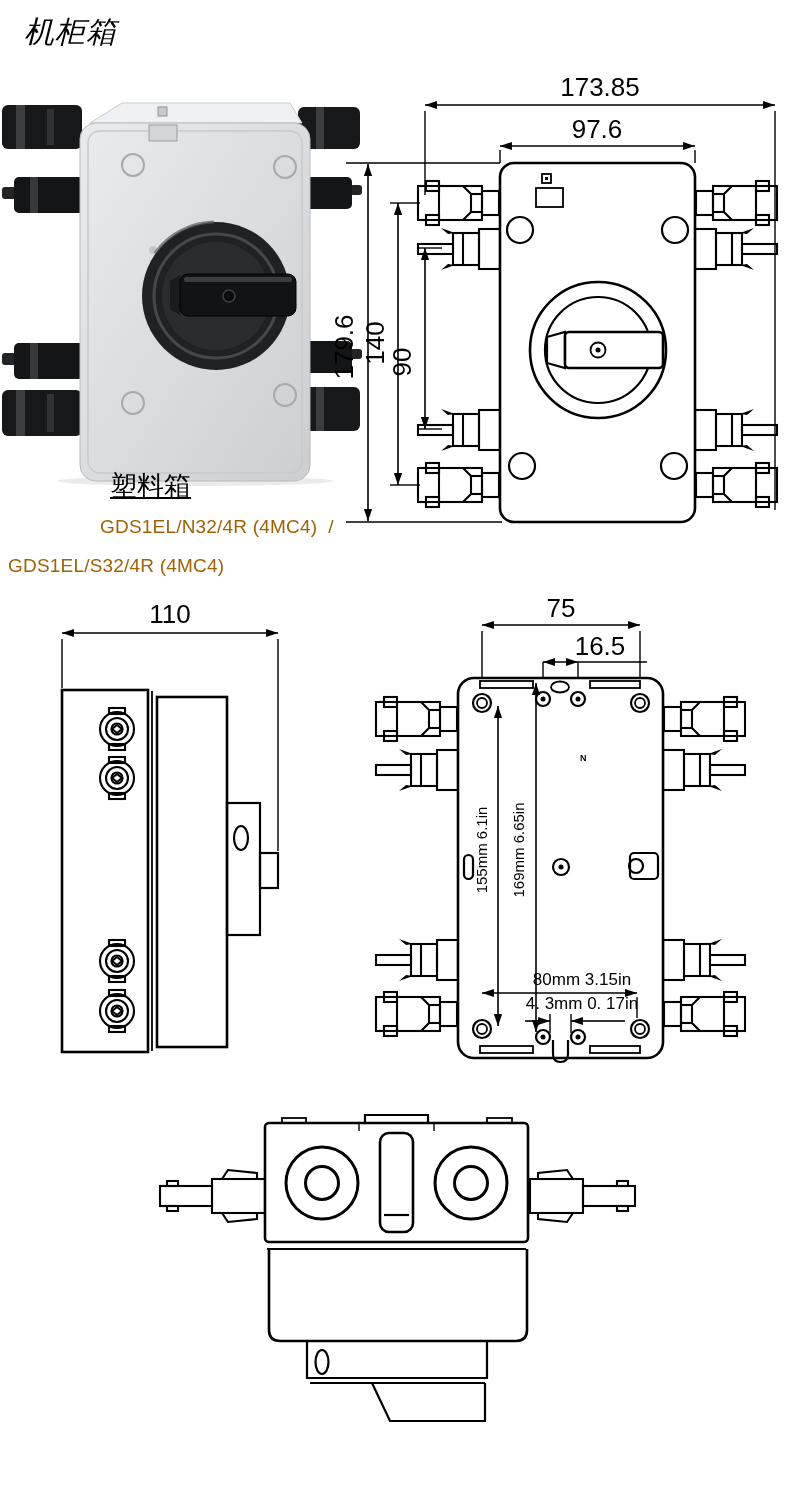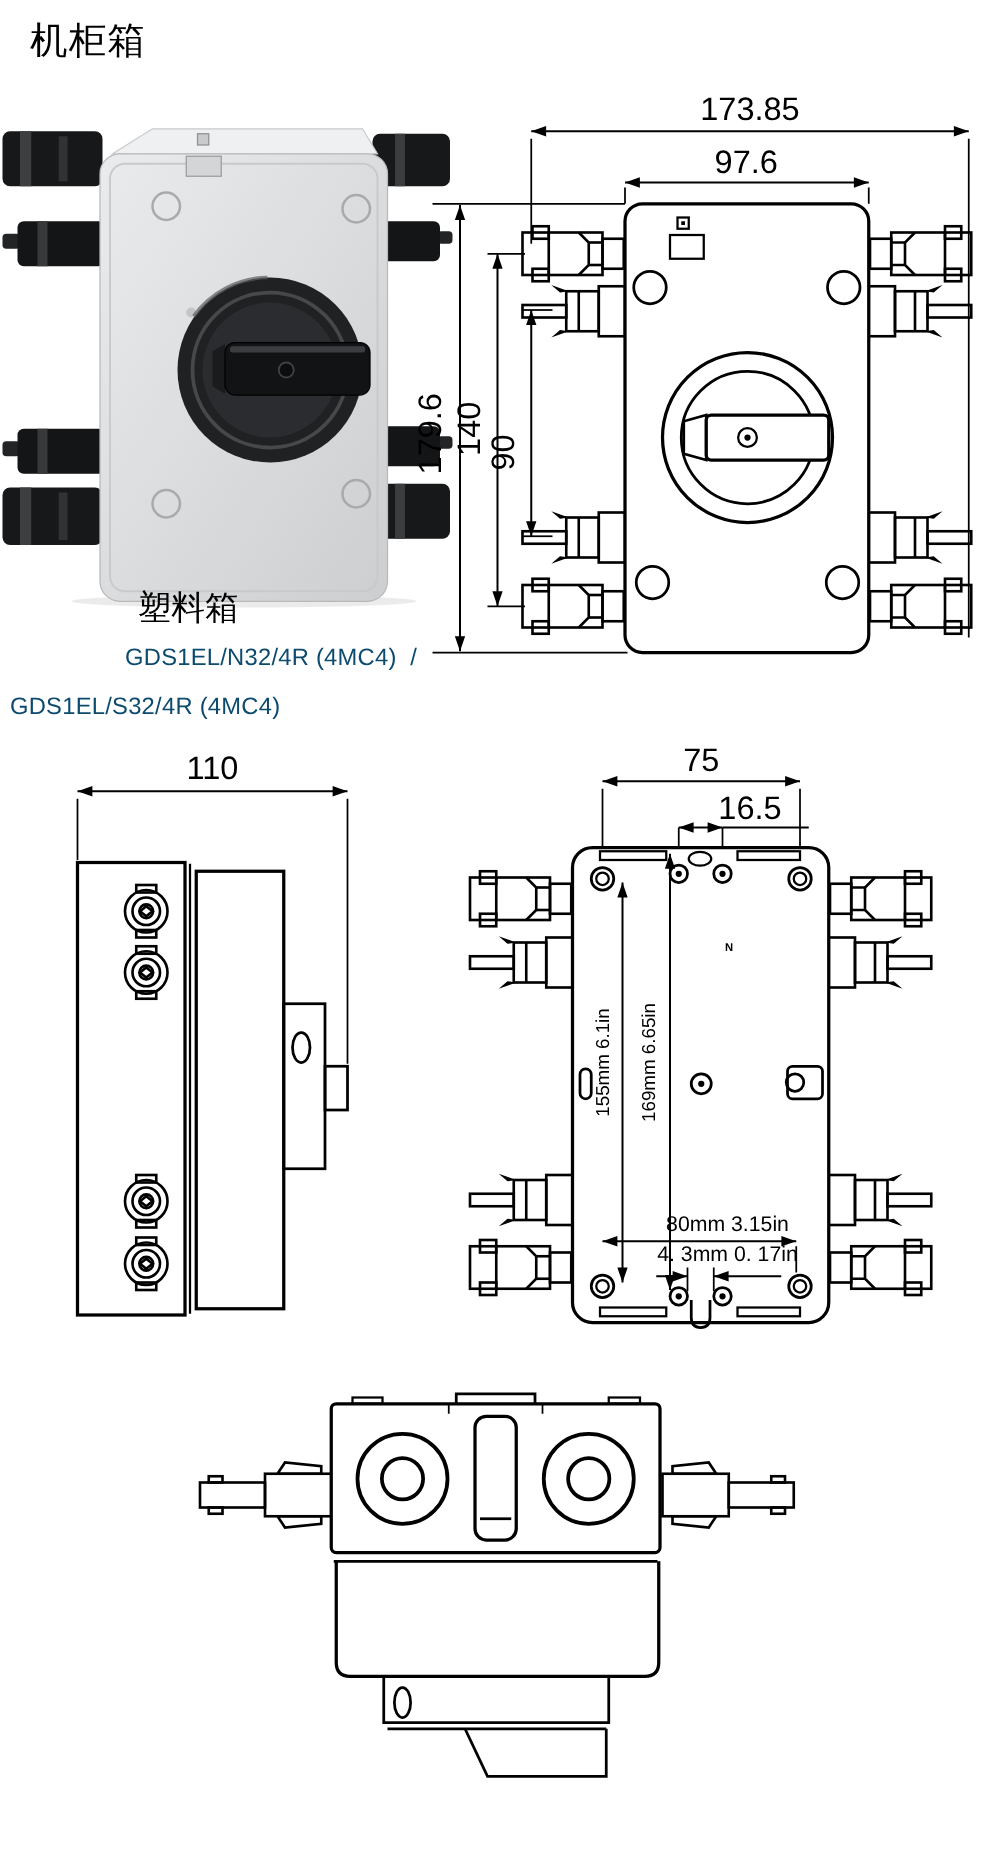--- a/index.html
+++ b/index.html
@@ -1,21 +1,21 @@
 <!DOCTYPE html>
 <html><head>
 <meta charset="utf-8">
 <style>
   html,body{margin:0;padding:0;background:#fff;}
   #page{position:relative;width:790px;height:1500px;background:#fff;overflow:hidden;
         font-family:"Liberation Sans","DejaVu Sans",sans-serif;color:#000;}
   .abs{position:absolute;}
-  #page-title{left:24px;top:12px;font-size:30px;font-weight:500;letter-spacing:1px;}
-  #product-caption{left:110px;top:468px;font-size:27px;font-weight:500;}
-  .model-line{font-size:19px;color:#0c4a6e;letter-spacing:.2px;white-space:pre;}
+  #page-title{left:24px;top:12px;font-size:30px;font-weight:500;letter-spacing:1px;font-style:italic;}
+  #product-caption{left:110px;top:468px;font-size:27px;font-weight:500;text-decoration:underline;}
+  .model-line{font-size:19px;color:#a16207;letter-spacing:.2px;white-space:pre;}
   #model-line1{left:100px;top:516px;}
   #model-line2{left:8px;top:539px;margin-top:16px;}
   svg{position:absolute;overflow:visible;}
   svg text{font-family:"Liberation Sans","DejaVu Sans",sans-serif;fill:#000;}
   .dimtxt{font-size:26px;}
   .dimtxt-s{font-size:15px;}
   .dimtxt-m{font-size:17px;}
   .o{fill:none;stroke:#000;stroke-width:2.6;}
   .o2{fill:none;stroke:#000;stroke-width:2.2;}
   .o1{fill:none;stroke:#000;stroke-width:1.8;}

